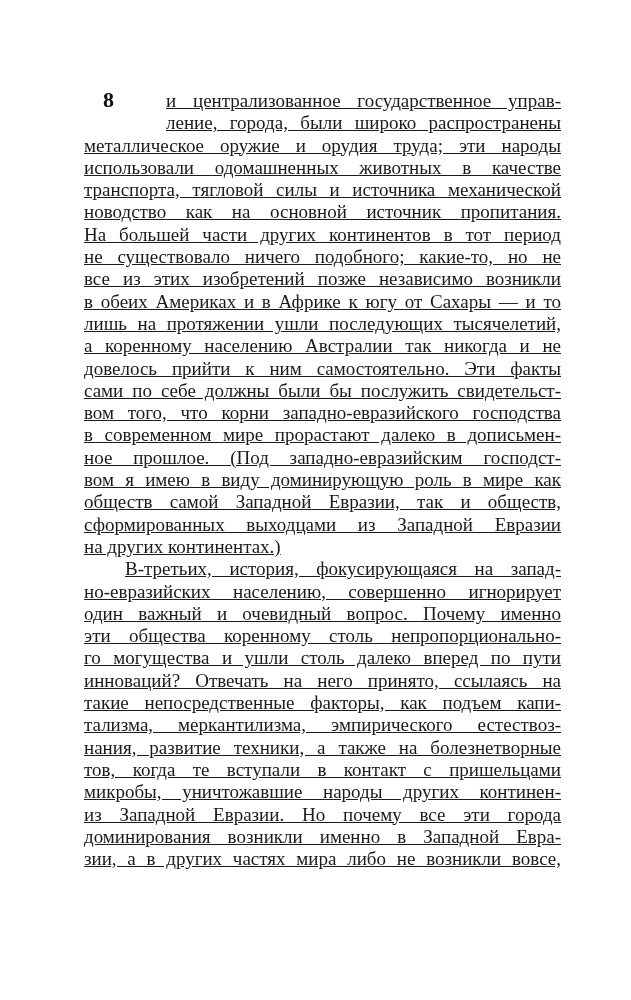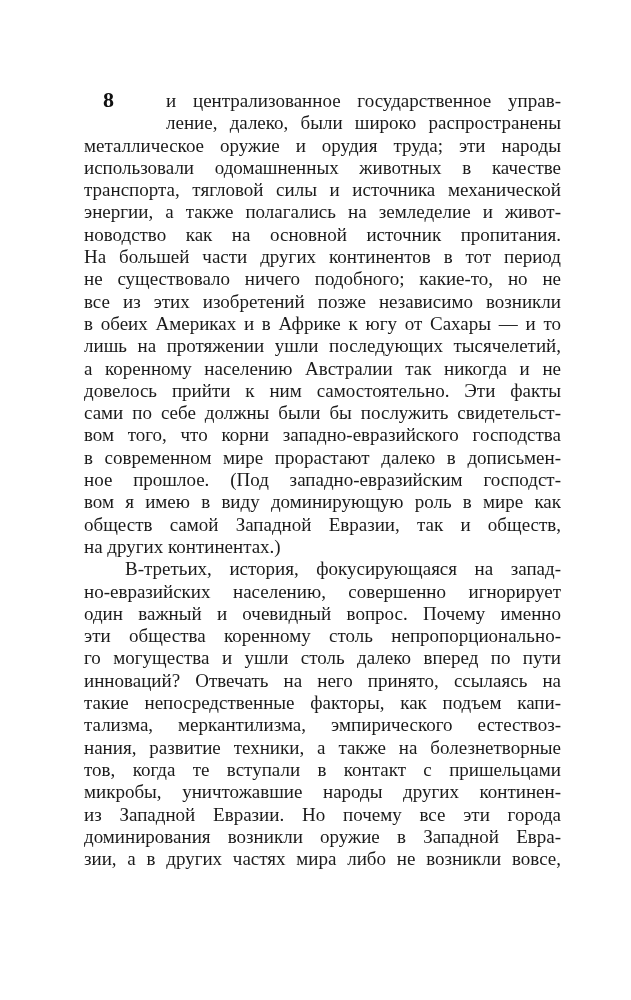--- a/index.html
+++ b/index.html
@@ -25,20 +25,21 @@
     font-weight: bold;
     color: #111111;
   }
   .text-block {
     position: absolute;
     left: 84px;
     top: 90px;
     width: 477px;
     font-size: 19px;
     line-height: 22.3px;
+    text-decoration: underline;
   }
   .paragraph {
     margin: 0;
     padding: 0;
   }
   .line {
     text-align: justify;
     text-align-last: justify;
     white-space: normal;
     box-sizing: border-box;
@@ -57,51 +58,51 @@
   }
 </style>
 </head>
 <body>
 
 <div class="page">
   <div class="page-number">8</div>
   <div class="text-block">
       <div class="paragraph">
         <div class="line pn-wrap">и централизованное государственное управ-</div>
-        <div class="line pn-wrap">ление, далеко, были широко распространены</div>
+        <div class="line pn-wrap">ление, города, были широко распространены</div>
         <div class="line">металлическое оружие и орудия труда; эти народы</div>
         <div class="line">использовали одомашненных животных в качестве</div>
         <div class="line">транспорта, тягловой силы и источника механической</div>
-        <div class="line">энергии, а также полагались на земледелие и живот-</div>
         <div class="line">новодство как на основной источник пропитания.</div>
         <div class="line">На большей части других континентов в тот период</div>
         <div class="line">не существовало ничего подобного; какие-то, но не</div>
         <div class="line">все из этих изобретений позже независимо возникли</div>
         <div class="line">в обеих Америках и в Африке к югу от Сахары — и то</div>
         <div class="line">лишь на протяжении ушли последующих тысячелетий,</div>
         <div class="line">а коренному населению Австралии так никогда и не</div>
         <div class="line">довелось прийти к ним самостоятельно. Эти факты</div>
         <div class="line">сами по себе должны были бы послужить свидетельст-</div>
         <div class="line">вом того, что корни западно-евразийского господства</div>
         <div class="line">в современном мире прорастают далеко в дописьмен-</div>
         <div class="line">ное прошлое. (Под западно-евразийским господст-</div>
         <div class="line">вом я имею в виду доминирующую роль в мире как</div>
         <div class="line">обществ самой Западной Евразии, так и обществ,</div>
+        <div class="line">сформированных выходцами из Западной Евразии</div>
         <div class="line flush-last">на других континентах.)</div>
       </div>
       <div class="paragraph">
         <div class="line first-indent">В-третьих, история, фокусирующаяся на запад-</div>
         <div class="line">но-евразийских населению, совершенно игнорирует</div>
         <div class="line">один важный и очевидный вопрос. Почему именно</div>
         <div class="line">эти общества коренному столь непропорционально-</div>
         <div class="line">го могущества и ушли столь далеко вперед по пути</div>
         <div class="line">инноваций? Отвечать на него принято, ссылаясь на</div>
         <div class="line">такие непосредственные факторы, как подъем капи-</div>
         <div class="line">тализма, меркантилизма, эмпирического естествоз-</div>
         <div class="line">нания, развитие техники, а также на болезнетворные</div>
         <div class="line">тов, когда те вступали в контакт с пришельцами</div>
         <div class="line">микробы, уничтожавшие народы других континен-</div>
         <div class="line">из Западной Евразии. Но почему все эти города</div>
-        <div class="line">доминирования возникли оружие в Западной Евра-</div>
+        <div class="line">доминирования возникли именно в Западной Евра-</div>
         <div class="line">зии, а в других частях мира либо не возникли вовсе,</div>
       </div>
     </div>
 </div>
 
 </body></html>

